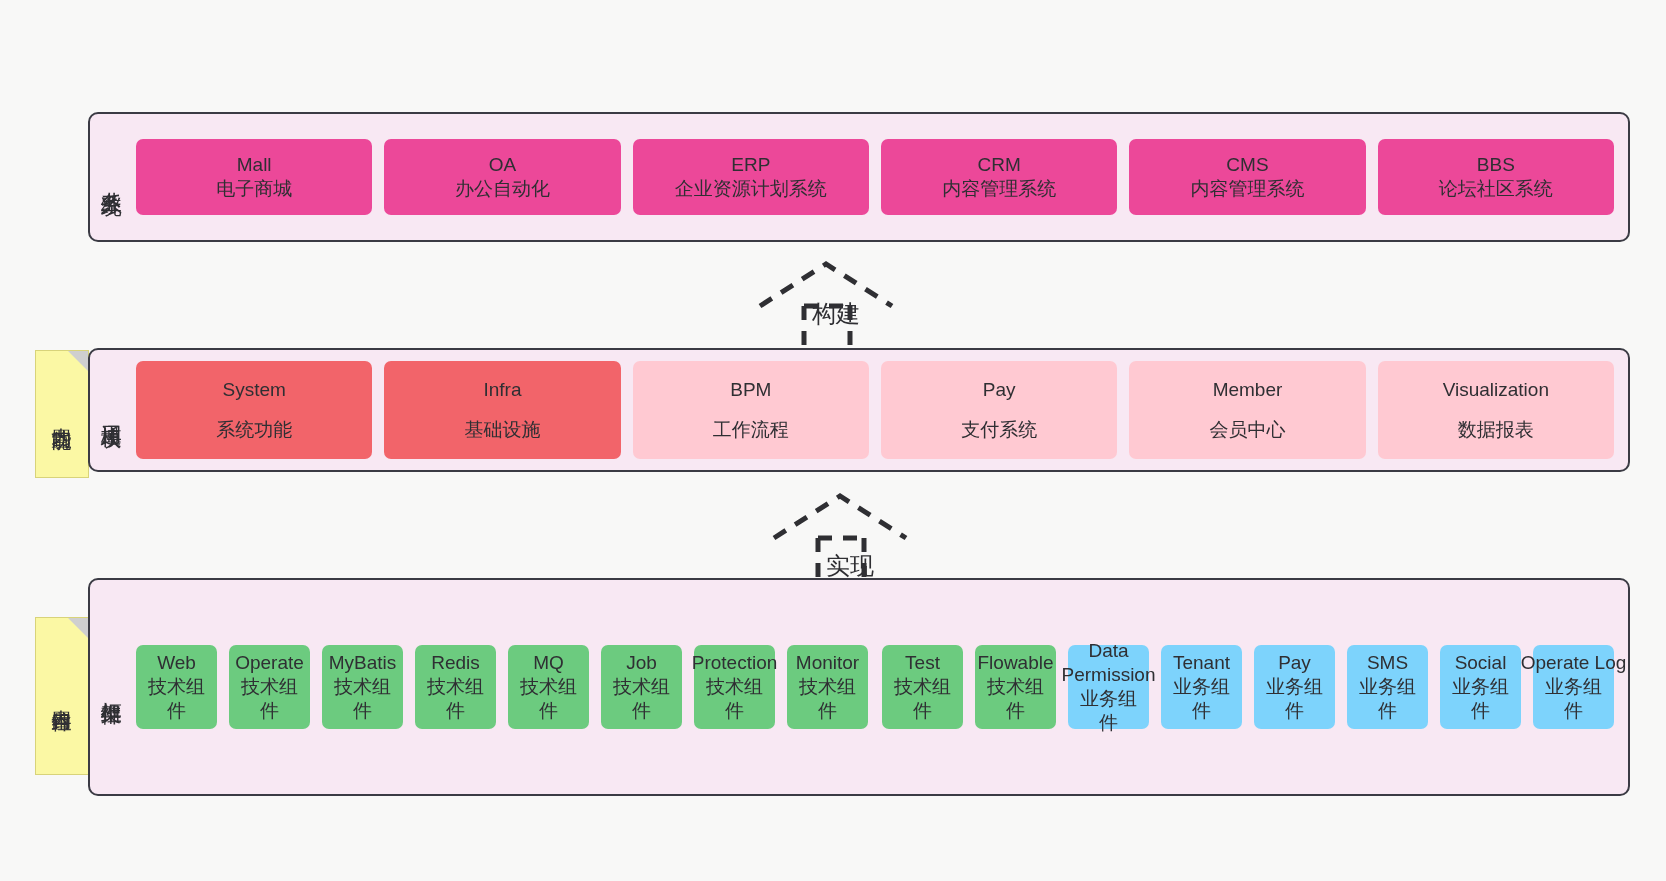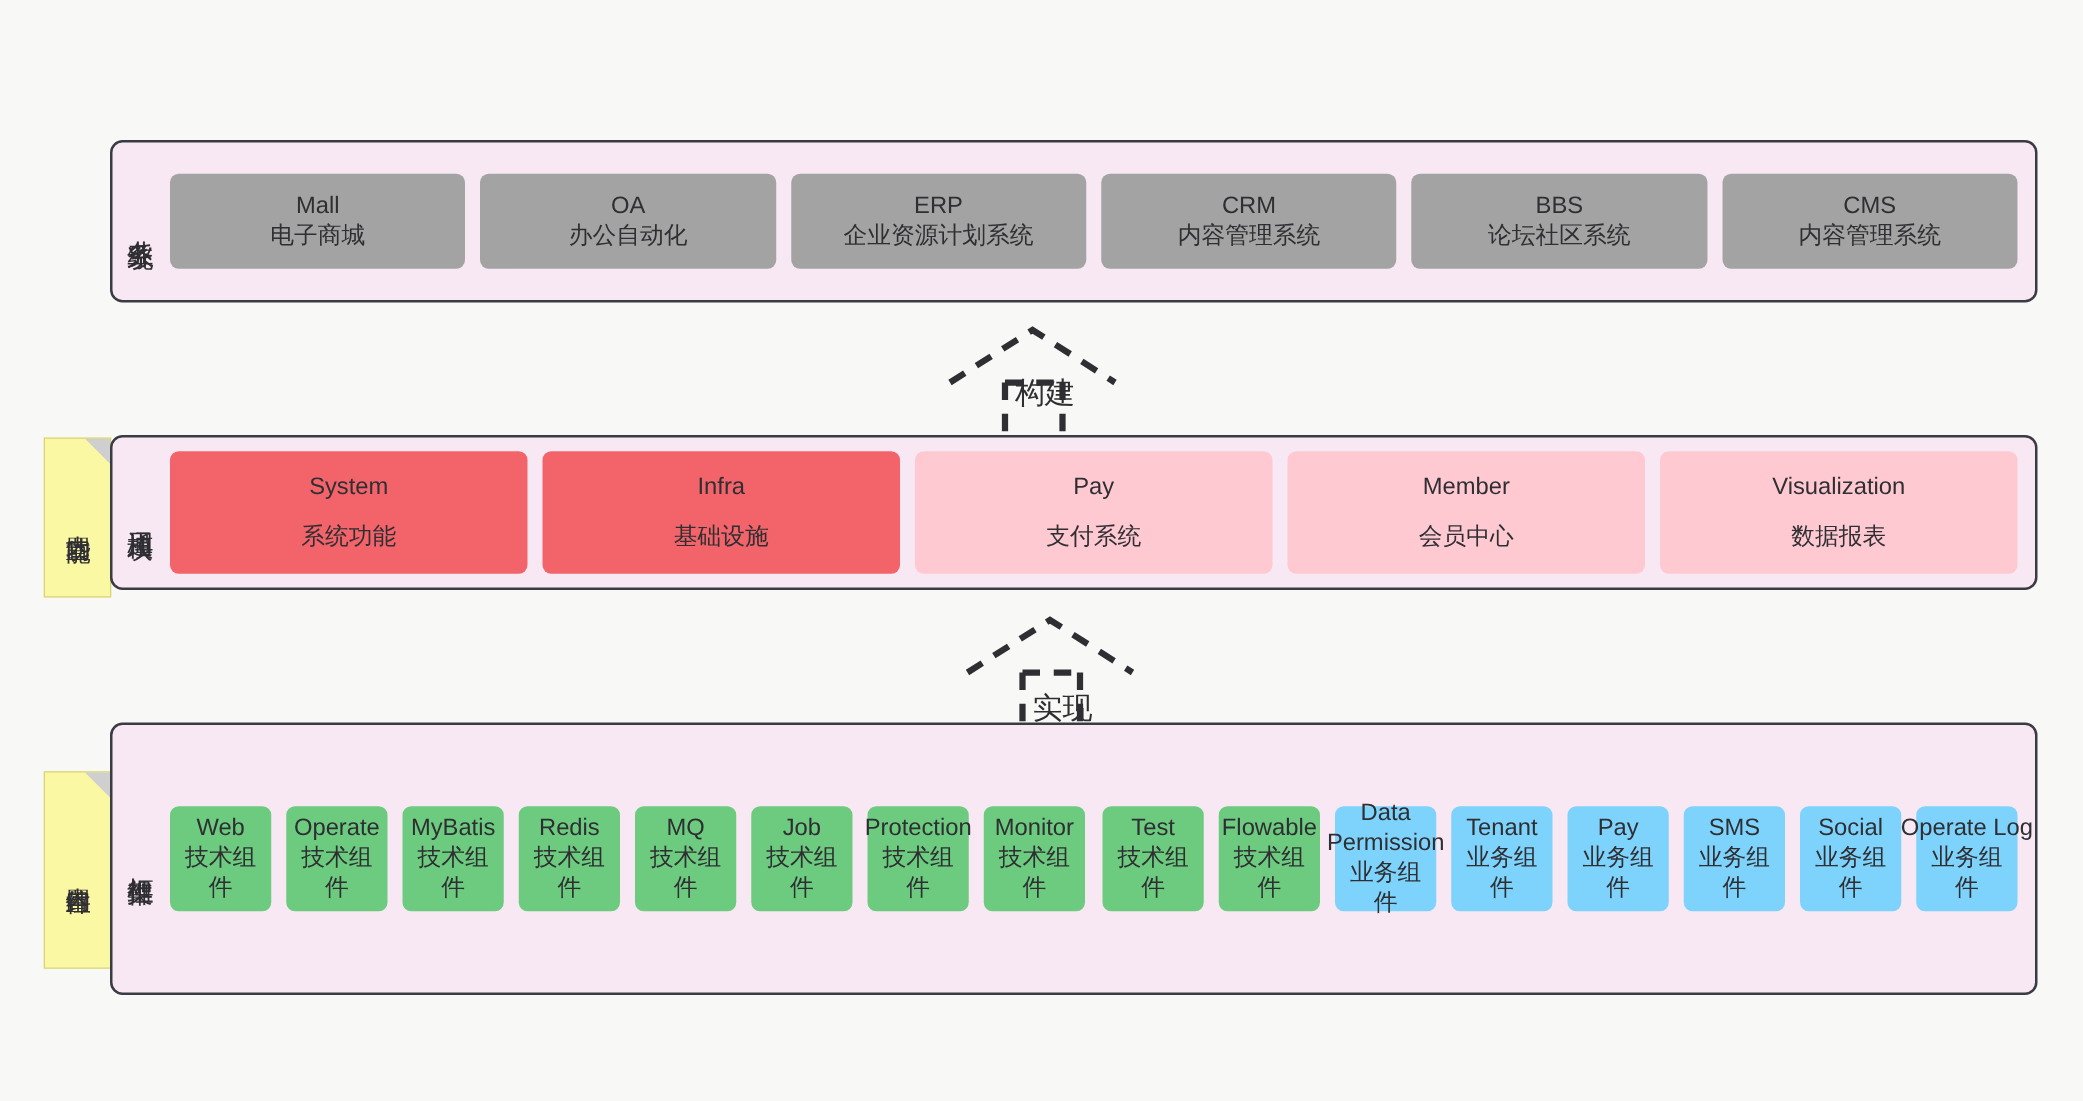--- a/index.html
+++ b/index.html
@@ -71,21 +71,21 @@
     font-size:19px;
     line-height:1.26;
     color:#2f2f33;
     padding:6px 4px;
     box-sizing:border-box;
   }
   .card .en{white-space:nowrap;}
   .card .en.wrap{white-space:normal;}
   .card .cn{}
 
-  .biz-card{height:76px;background:#a3a3a3;}
+  .biz-card{height:76px;background:#ec4899;}
   .mod-card{height:98px;gap:16px;}
   .mod-card.strong{background:#f2646a;}
   .mod-card.soft{background:#ffc9d2;}
   .comp-card{height:84px;}
   .comp-card.tech{background:#6ccb7f;}
   .comp-card.biz{background:#7dd3fc;}
 
   
   .note{
     position:absolute;
@@ -143,26 +143,26 @@
       </div>
       <div class="card biz-card">
         <span class="en">ERP</span>
         <span class="cn">企业资源计划系统</span>
       </div>
       <div class="card biz-card">
         <span class="en">CRM</span>
         <span class="cn">内容管理系统</span>
       </div>
       <div class="card biz-card">
+        <span class="en">CMS</span>
+        <span class="cn">内容管理系统</span>
+      </div>
+      <div class="card biz-card">
         <span class="en">BBS</span>
         <span class="cn">论坛社区系统</span>
-      </div>
-      <div class="card biz-card">
-        <span class="en">CMS</span>
-        <span class="cn">内容管理系统</span>
       </div>
 
     </div>
   </div>
 
   <div class="arrow" style="left:756px;top:258px;width:144px;height:90px;">
     <svg width="144" height="90" viewBox="0 0 144 90" fill="none">
       <path d="M4 48 L70 6 L136 48" stroke="#2f2f33" stroke-width="5" stroke-dasharray="14 11" stroke-linecap="butt" fill="none"></path>
       <path d="M48 48 L48 88 M48 48 L94 48 M94 48 L94 88" stroke="#2f2f33" stroke-width="5" stroke-dasharray="14 11" stroke-linecap="butt" fill="none"></path>
     </svg>
@@ -180,20 +180,24 @@
 
       <div class="card mod-card strong">
         <span class="en">System</span>
         <span class="cn">系统功能</span>
       </div>
       <div class="card mod-card strong">
         <span class="en">Infra</span>
         <span class="cn">基础设施</span>
       </div>
       <div class="card mod-card soft">
+        <span class="en">BPM</span>
+        <span class="cn">工作流程</span>
+      </div>
+      <div class="card mod-card soft">
         <span class="en">Pay</span>
         <span class="cn">支付系统</span>
       </div>
       <div class="card mod-card soft">
         <span class="en">Member</span>
         <span class="cn">会员中心</span>
       </div>
       <div class="card mod-card soft">
         <span class="en">Visualization</span>
         <span class="cn">数据报表</span>

